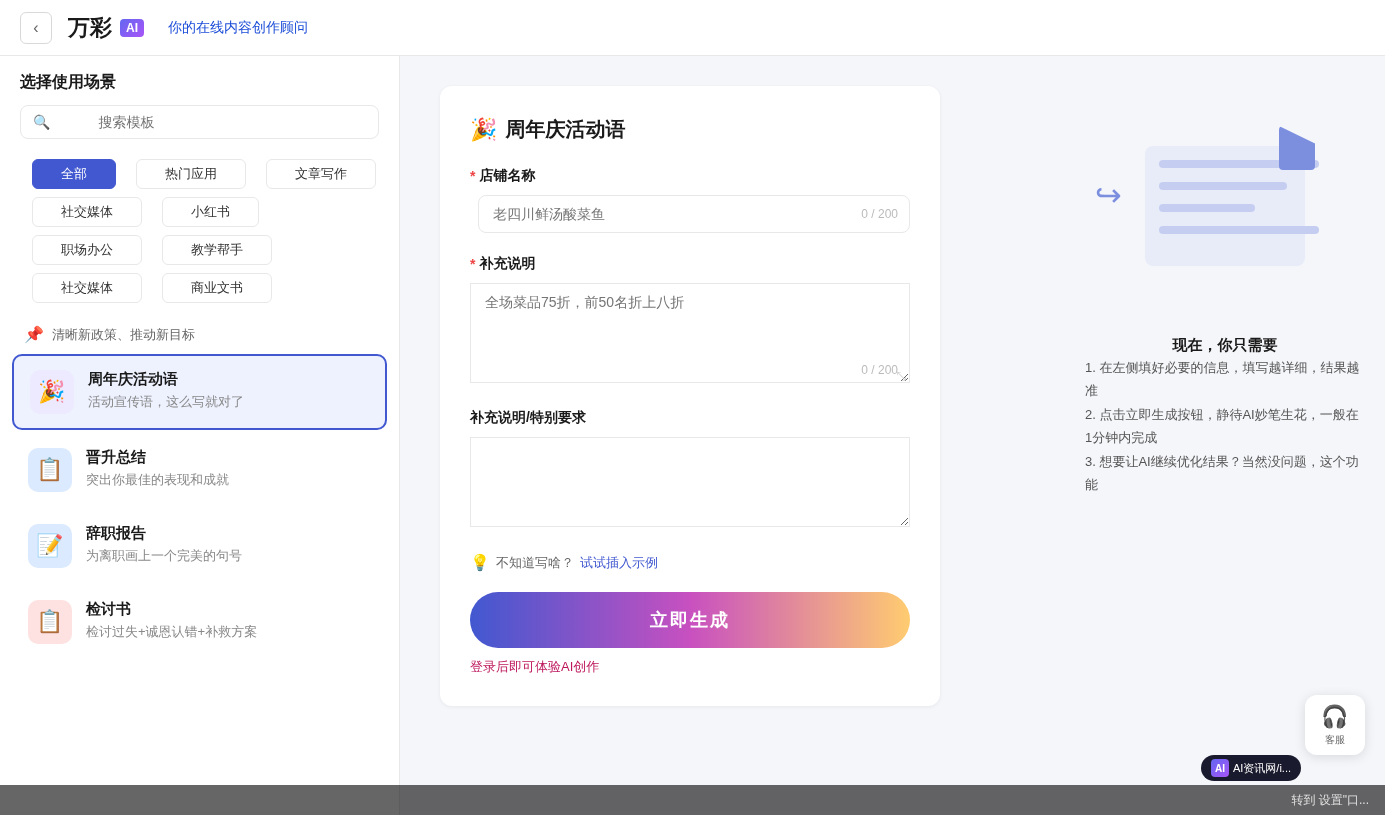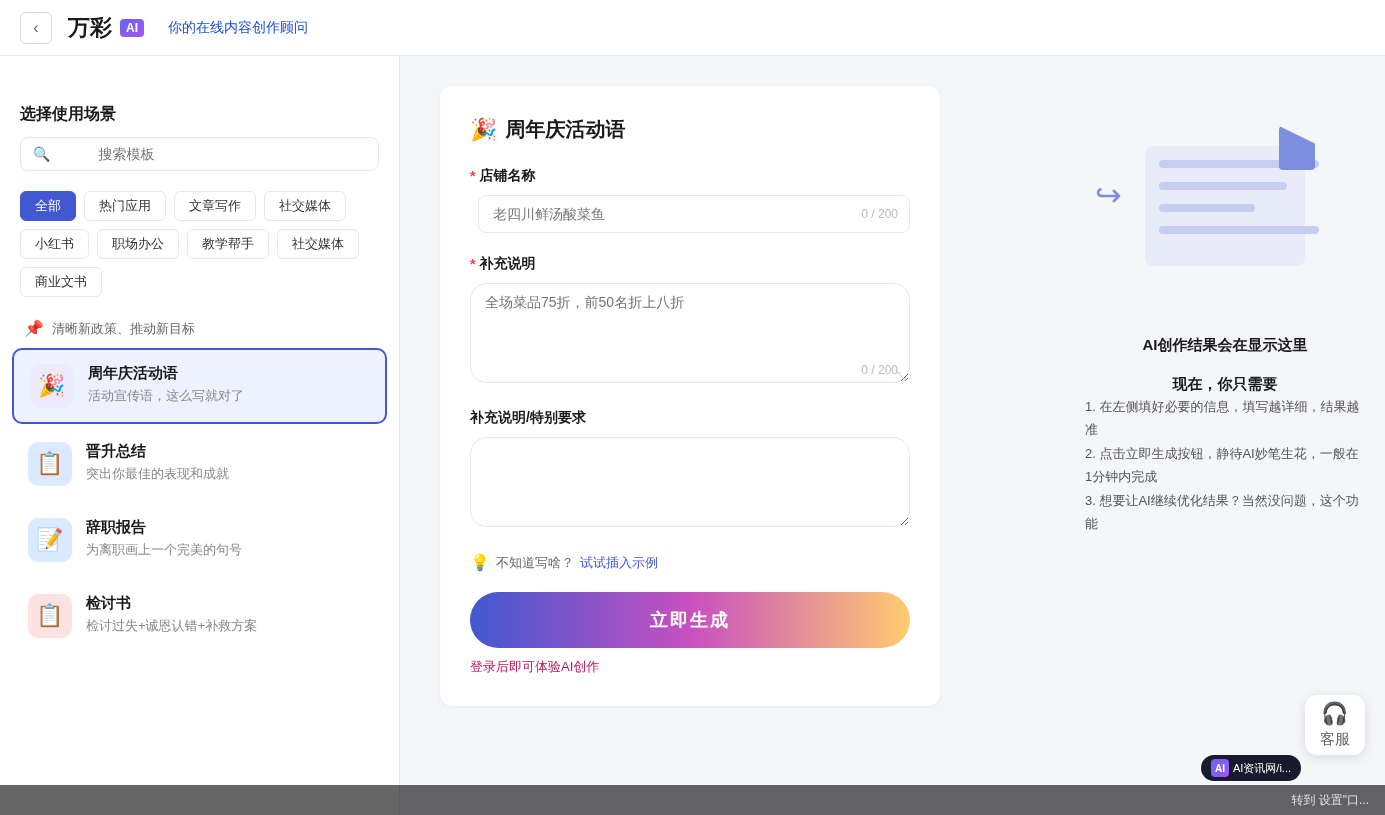--- a/index.html
+++ b/index.html
@@ -66,21 +66,20 @@
       overflow: hidden;
     }
     .sidebar-header {
       padding: 16px 20px 12px;
     }
     .sidebar-title {
       font-size: 16px;
       font-weight: 600;
       color: #1a1a1a;
       margin-bottom: 12px;
-      margin-top: 32px;
     }
     .search-box {
       border: 1px solid #e8e8e8;
       border-radius: 8px;
       padding: 8px 12px;
       display: flex;
       align-items: center;
       gap: 8px;
       background: #fff;
     }
@@ -95,27 +94,28 @@
     }
 
     
     .tags-area {
       padding: 8px 20px 12px;
       display: flex;
       flex-wrap: wrap;
       gap: 8px;
     }
     .tag {
-      padding: 5px 14px;
+      padding: 5px 28px;
       border-radius: 6px;
       font-size: 13px;
       cursor: pointer;
       border: 1px solid #e8e8e8;
       background: #fff;
       color: #333;
+      margin-left: 12px;
     }
     .tag.active {
       background: #4158d0;
       color: #fff;
       border-color: #4158d0;
     }
 
     
     .template-list {
       flex: 1;
@@ -241,21 +241,21 @@
     .resize-handle {
       position: absolute;
       right: 4px;
       bottom: 4px;
       color: #ccc;
       font-size: 12px;
     }
     .textarea-field {
       width: 100%;
       border: 1px solid #e8e8e8;
-      border-radius: 17px;
+      border-radius: 0;
       padding: 10px 14px;
       font-size: 14px;
       color: #999;
       outline: none;
       resize: vertical;
       min-height: 100px;
       background: #fff;
       font-family: inherit;
     }
     .supplement-field {
@@ -363,21 +363,21 @@
       border-radius: 12px;
       box-shadow: 0 2px 12px rgba(0,0,0,0.12);
       display: flex;
       flex-direction: column;
       align-items: center;
       justify-content: center;
       cursor: pointer;
       gap: 3px;
     }
     .cs-icon { font-size: 22px; color: #4158d0; }
-    .cs-label { font-size: 15px; color: #666; }
+    .cs-label { font-size: 10px; color: #666; }
 
     
     .bottom-bar {
       position: fixed;
       bottom: 0;
       right: 0;
       left: 0;
       height: 30px;
       background: rgba(0,0,0,0.6);
       display: flex;
@@ -558,23 +558,20 @@
         <div class="doc-line short"></div>
         <div class="doc-line long"></div>
       </div>
       <div class="doc-corner"></div>
 
       <div style="position:absolute; top:50px; left:-30px; font-size:32px; color:#7c8fdf; transform: scaleX(-1);">↩</div>
     </div>
 
     <div style="margin-top: 30px;">
       <div class="illustration-text">
-        <span>AI创作结果会在显示这里</span>
-      </div>
-      <div class="illustration-text">
         <span>现在，你只需要</span>
       </div>
       <div class="illustration-subtext">
         <div>1. 在左侧填好必要的信息，填写越详细，结果越准</div>
         <div>2. 点击立即生成按钮，静待AI妙笔生花，一般在1分钟内完成</div>
         <div>3. 想要让AI继续优化结果？当然没问题，这个功能</div>
       </div>
     </div>
   </div>
 

